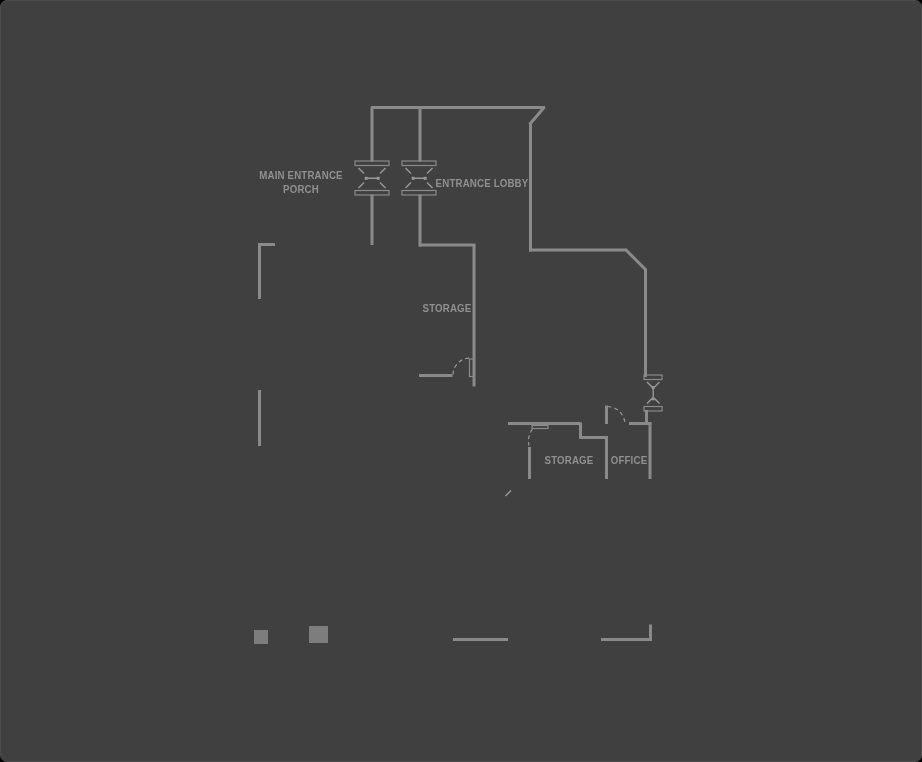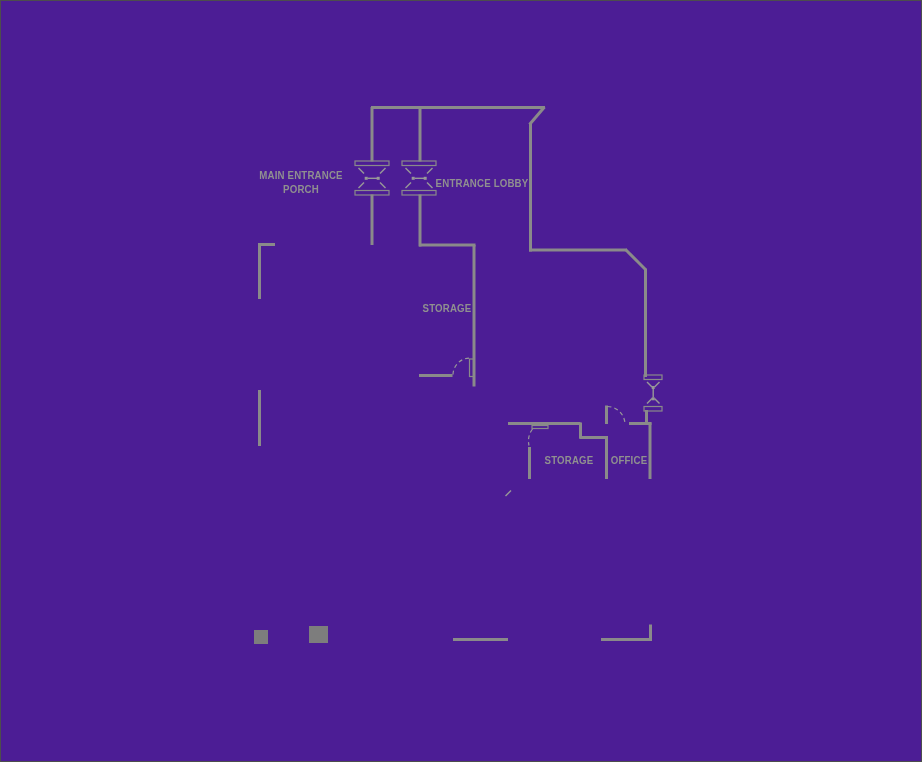--- a/index.html
+++ b/index.html
@@ -1,18 +1,18 @@
 <!DOCTYPE html>
 <html><head>
 <meta charset="utf-8">
 <style>
   html,body{margin:0;padding:0;background:#000;}
   .screen{
-    position:relative;width:922px;height:762px;background:#4c1d95;
-    box-sizing:border-box;border:1px solid #4d4d4d;border-radius:0;overflow:hidden;
+    position:relative;width:922px;height:762px;background:#404040;
+    box-sizing:border-box;border:1px solid #4d4d4d;border-radius:7px;overflow:hidden;
     font-family:"Liberation Sans",sans-serif;
     text-decoration:underline;
   }
   #plan-svg{position:absolute;left:0;top:0;}
   .room-label{
     position:absolute;transform:translate(-50%,-50%) scaleX(0.88);
     font:700 11px "Liberation Sans",sans-serif;color:#909090;
     letter-spacing:0.2px;white-space:nowrap;user-select:none;
   }
 </style>

